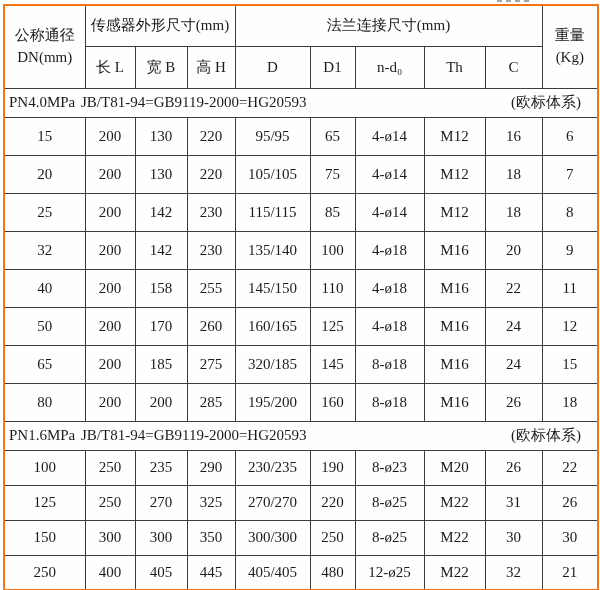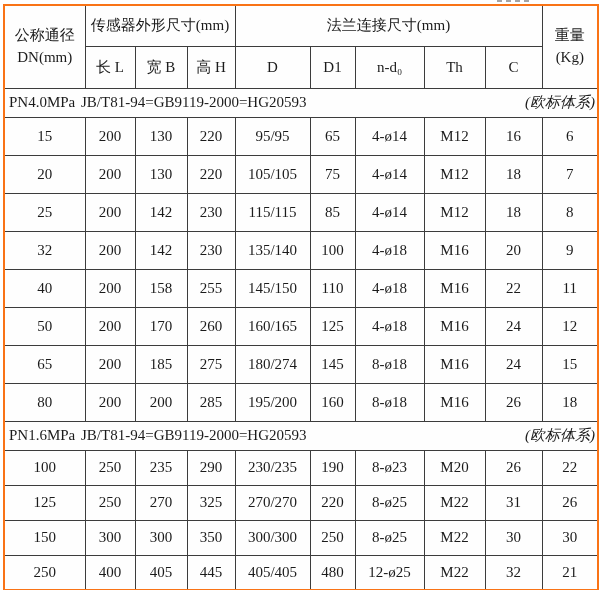--- a/index.html
+++ b/index.html
@@ -54,22 +54,21 @@
     width: 100%;
   }
   .section-pressure {
     padding-left: 4px;
     width: 72px;
     flex: 0 0 auto;
   }
   .section-standard { flex: 0 0 auto; }
   .section-note {
     margin-left: auto;
-    padding-right: 2px;
-    font-style: italic;
+    padding-right: 16px;
   }
   tbody[data-section="0"] tr.data-row { height: 38px; margin-left: 44px; }
   tbody[data-section="1"] tr.data-row { height: 35px; }
 </style>
 </head>
 <body>
 
 <div class="artifact"></div>
 
 <table class="spec">
@@ -189,21 +188,21 @@
         <td>4-ø18</td>
         <td>M16</td>
         <td>24</td>
         <td>12</td>
       </tr>
       <tr class="data-row">
         <td>65</td>
         <td>200</td>
         <td>185</td>
         <td>275</td>
-        <td>180/274</td>
+        <td>320/185</td>
         <td>145</td>
         <td>8-ø18</td>
         <td>M16</td>
         <td>24</td>
         <td>15</td>
       </tr>
       <tr class="data-row">
         <td>80</td>
         <td>200</td>
         <td>200</td>

